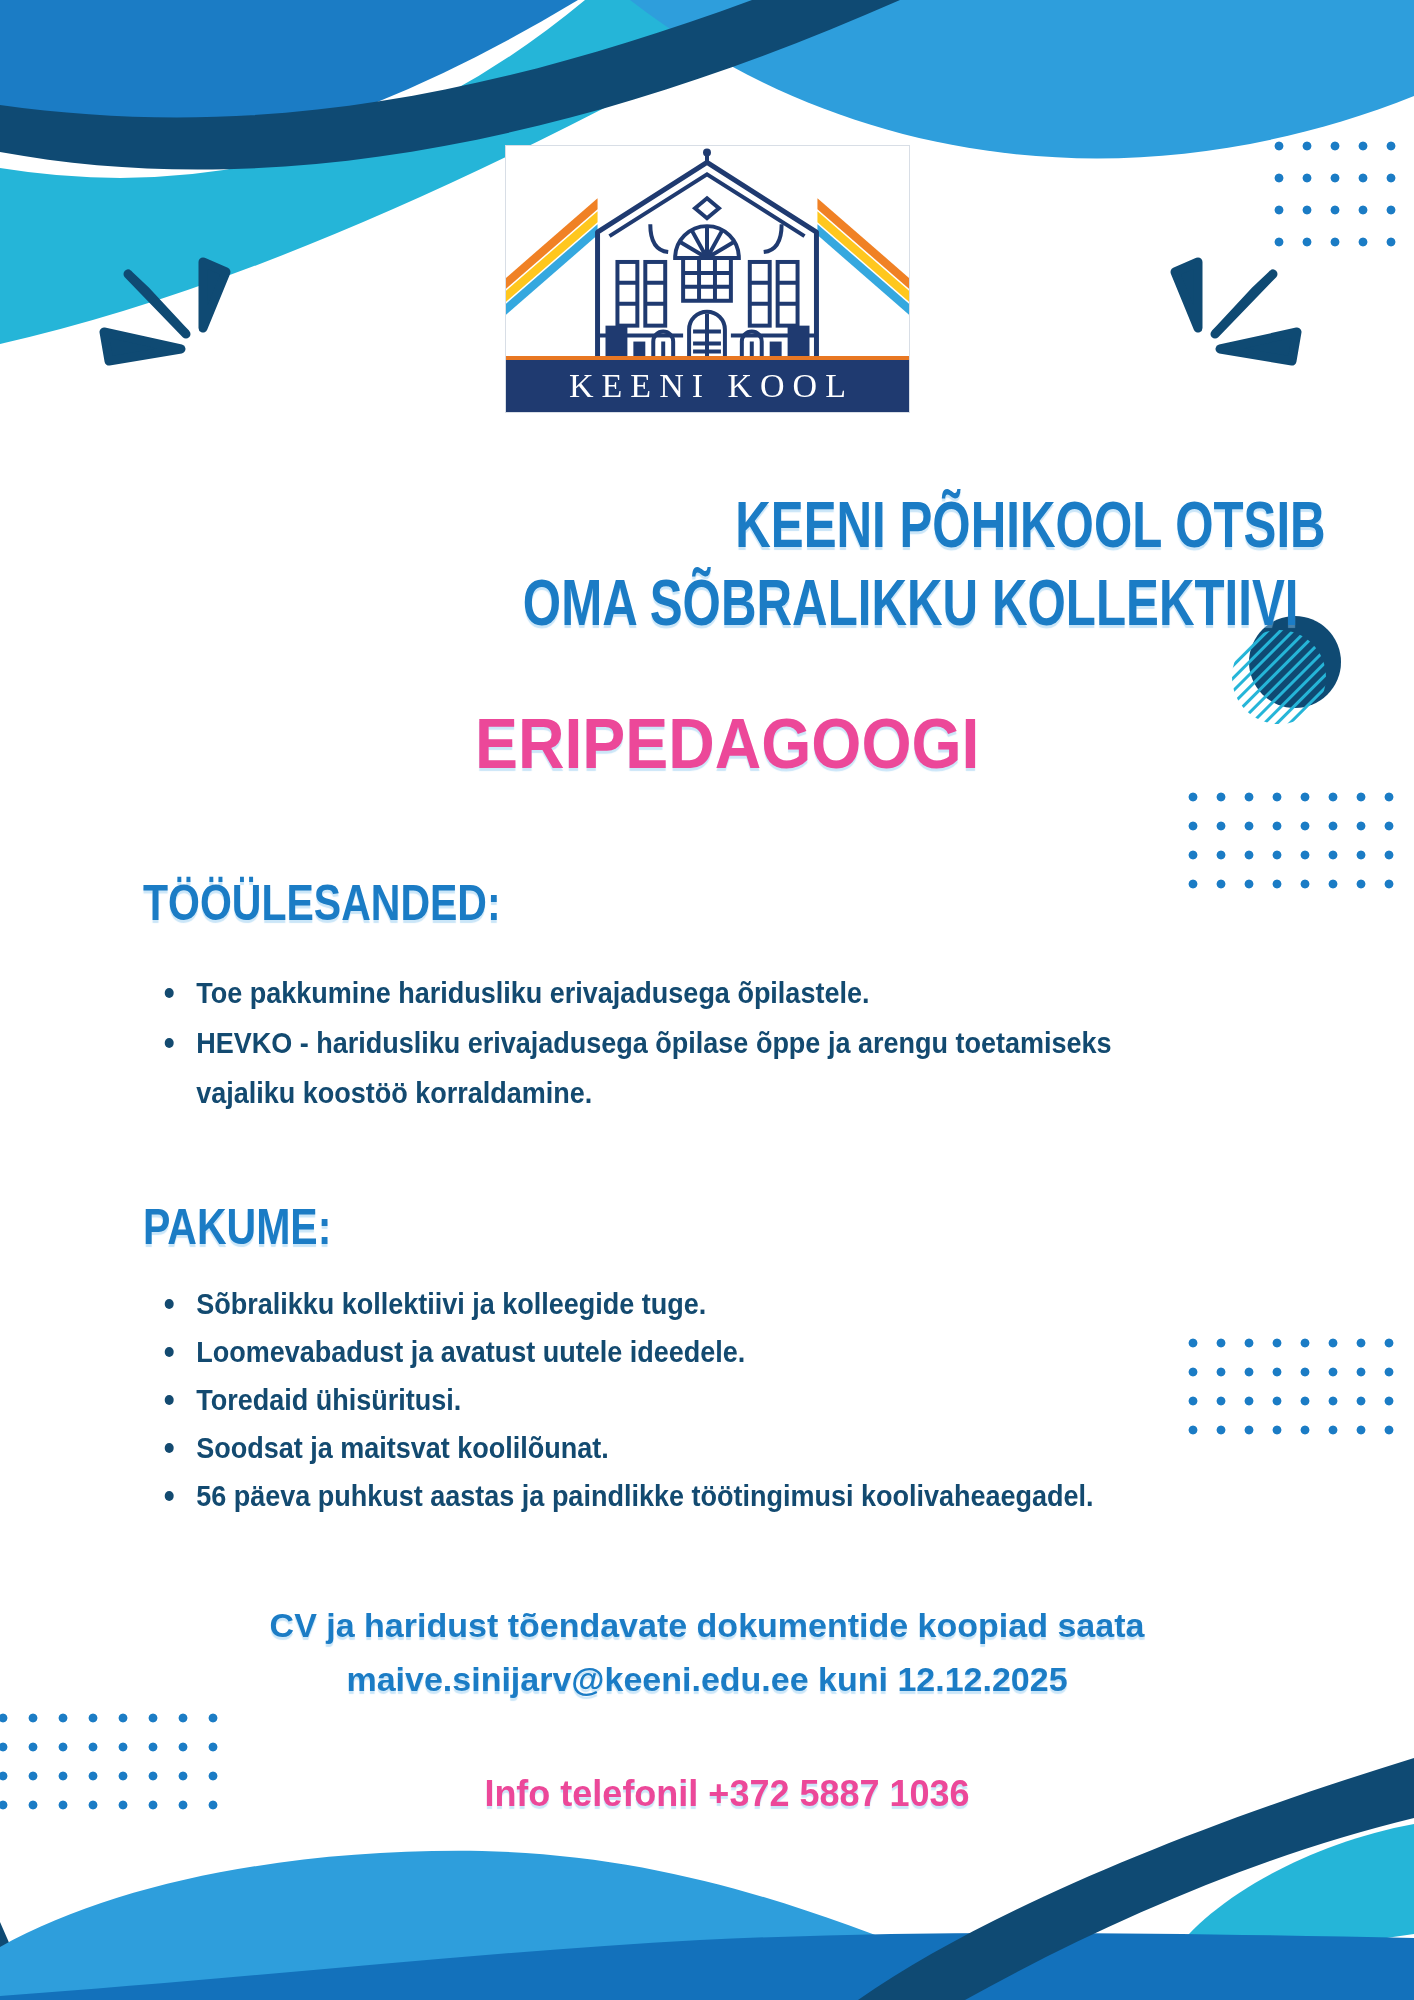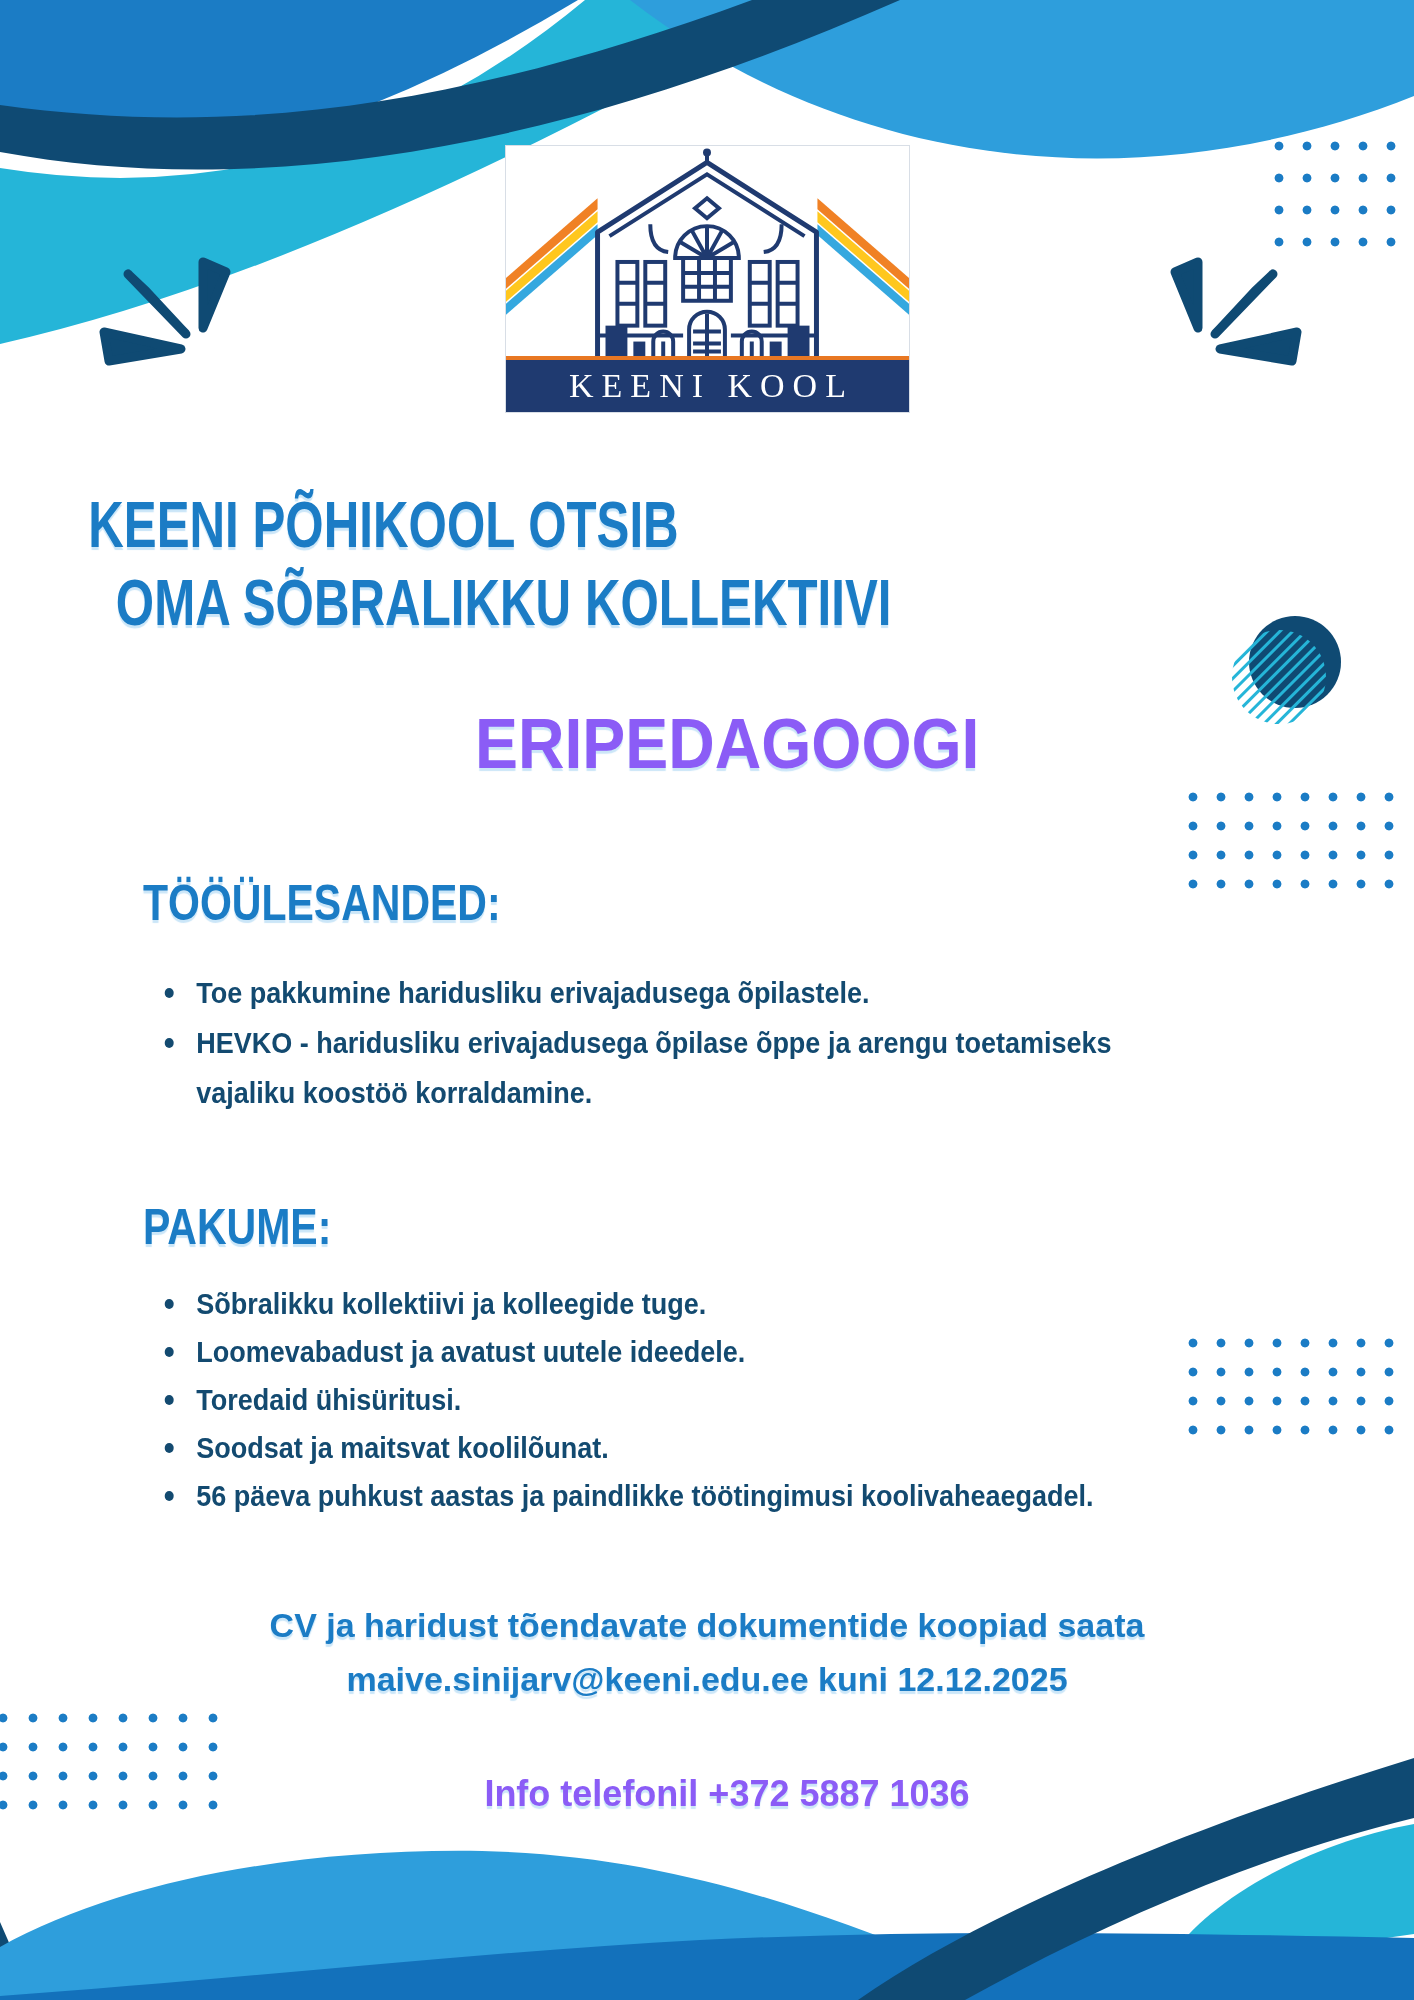--- a/index.html
+++ b/index.html
@@ -33,26 +33,26 @@
     background:#1f3a70;border-top:4px solid #e87722;
     display:flex;align-items:center;justify-content:center;
   }
   .logo-banner span{
     font-family:"Liberation Serif", serif;
     color:#ffffff;font-size:34px;letter-spacing:8px;padding-left:8px;white-space:nowrap;
   }
 
   
   .azure{color:#1b7cc5;}
-  .navy{color:#8b5cf6;padding-left:40px;}
+  .navy{color:#ec4899;padding-left:40px;}
   .soft-shadow{text-shadow:0 3px 1px rgba(140,200,240,.45);}
 
   .headline{
     position:absolute;left:0;right:0;top:486px;
-    text-align:left;font-weight:bold;font-size:64px;line-height:78px;
+    text-align:right;font-weight:bold;font-size:64px;line-height:78px;
     letter-spacing:0;
   }
   .headline .squeeze{display:inline-block;transform:scaleX(.77);transform-origin:50% 50%;white-space:nowrap;}
 
   .position-title{
     position:absolute;left:0;right:0;top:706px;
     text-align:center;font-weight:bold;font-size:70px;line-height:1.1;
   }
   .position-title .squeeze{display:inline-block;transform:scaleX(.92);transform-origin:50% 50%;white-space:nowrap;}
 

